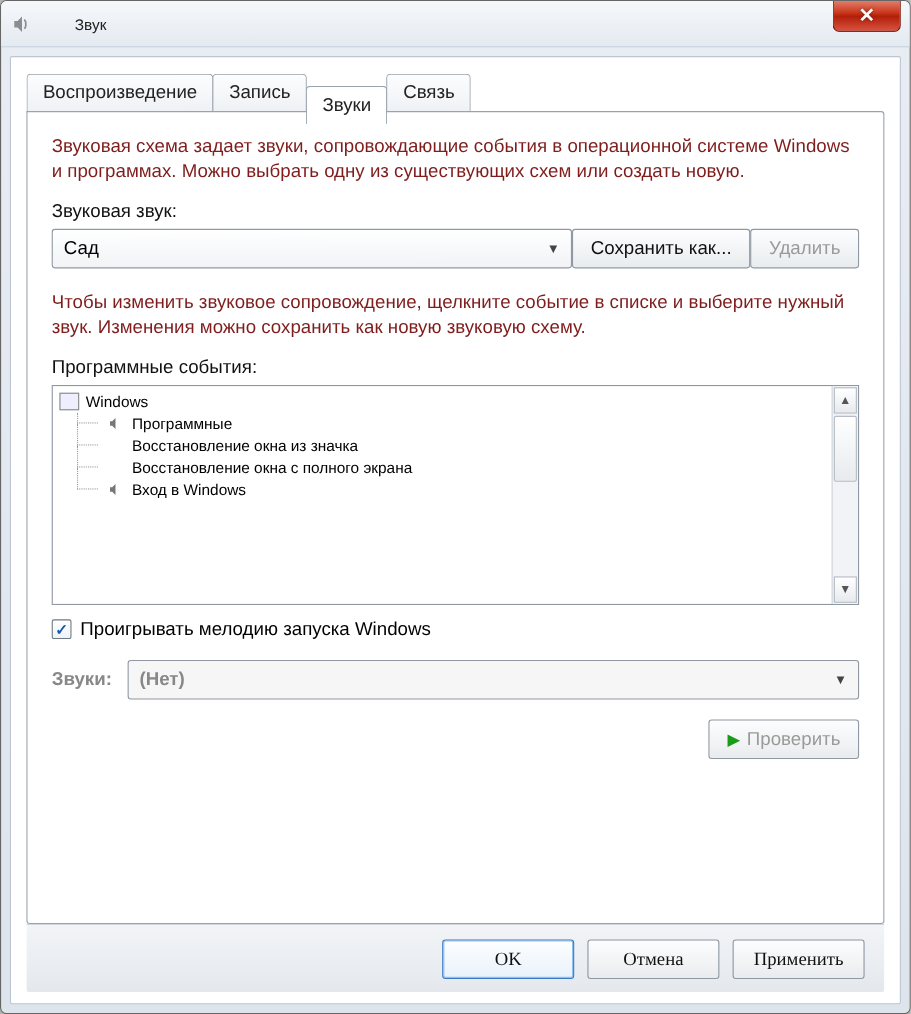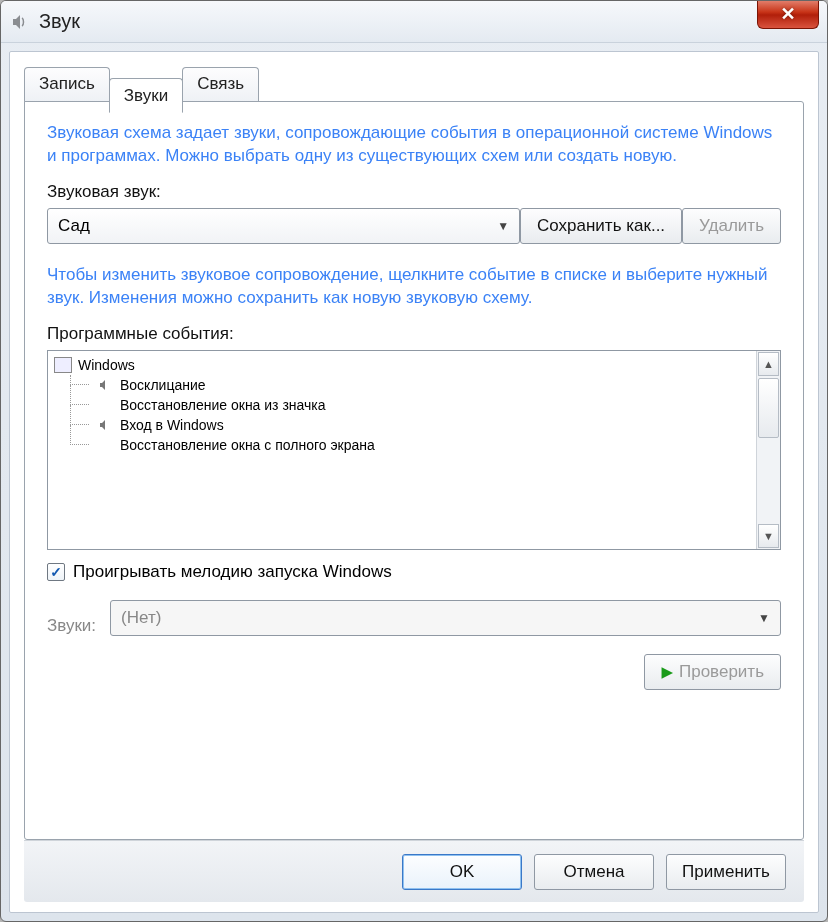--- a/index.html
+++ b/index.html
@@ -32,21 +32,21 @@
     padding: 0 8px;
     position: relative;
     border-bottom: 1px solid #c9d2dc;
   }
   .titlebar .icon {
     width: 22px; height: 22px;
     margin-right: 8px;
     display:flex;align-items:center;justify-content:center;
   }
   .titlebar .title {
-    color:#222;font-size:20px;
+    color:#222;font-size:14px;margin-left:29px;
   }
   .close-btn {
     position:absolute;
     right:8px; top:-2px;
     width:62px; height:30px;
     background: linear-gradient(#e68a78,#c83418 45%,#b11f0a 55%,#d9533e);
     border:1px solid #7a1405;
     border-top:none;
     border-radius:0 0 6px 6px;
     display:flex;align-items:center;justify-content:center;
@@ -91,21 +91,21 @@
   .tab-body {
     flex:1;
     border:1px solid #9aa3ad;
     margin:0 14px 0 14px;
     padding:20px 22px 14px 22px;
     background:#fff;
     position:relative;
     border-radius:0 3px 3px 3px;
   }
   .desc {
-    color:#3b82f6;
+    color:#7f1d1d;
     line-height:1.35;
     margin-bottom:14px;
   }
   .label { margin-bottom:6px; color:#111; }
   .row { display:flex; gap:0; align-items:center; margin-bottom:20px; }
   .combo {
     flex:1;
     height:36px;
     border:1px solid #8f98a3;
     border-radius:3px;
@@ -168,39 +168,39 @@
   }
   .scrollbar {
     width:24px;border-left:1px solid #cfd4da;background:#f1f3f6;
     display:flex;flex-direction:column;
   }
   .sb-btn{height:24px;border:1px solid #b5bcc5;margin:1px;background:linear-gradient(#fff,#e7eaee);display:flex;align-items:center;justify-content:center;font-size:11px;color:#555;cursor:pointer;}
   .sb-thumb{flex:0 0 60px;border:1px solid #b5bcc5;margin:1px;background:linear-gradient(#fff,#e7eaee);border-radius:2px;}
   .sb-track{flex:1;}
   .chk-row{display:flex;align-items:center;gap:8px;margin-bottom:18px;}
   .chk{width:18px;height:18px;border:1px solid #6f7882;border-radius:2px;background:linear-gradient(#fff,#eef3f8);display:flex;align-items:center;justify-content:center;color:#1258b0;font-size:14px;font-weight:bold;cursor:pointer;}
-  .sounds-row{display:flex;align-items:flex-end;gap:14px;margin-bottom:18px;}
+  .sounds-row{display:flex;align-items:center;gap:14px;margin-bottom:18px;font-weight:bold;}
   .sounds-row .lbl{color:#888;}
   .lower-btns{display:flex;justify-content:flex-end;gap:12px;}
   .play-icon{color:#1a9b1a;font-size:15px;}
   .dlg-buttons{
     height:62px;
     background:linear-gradient(#f2f4f7,#e4e8ed);
     border-top:1px solid #cfd4da;
     display:flex;align-items:center;justify-content:flex-end;
     gap:12px;padding:0 18px;
     margin:0 14px 10px 14px;
     border-radius:0 0 3px 3px;
   }
   .dlg-btn{
     min-width:120px;height:36px;
     border:1px solid #8f98a3;border-radius:3px;
     background:linear-gradient(#fdfdfe,#e9ecef);
     font-size:17px;color:#111;cursor:pointer;
-    display:flex;align-items:center;justify-content:center;
+    display:flex;align-items:center;justify-content:center;font-family:Liberation Serif, serif;
   }
   .dlg-btn.default{
     border:1px solid #3a78c8;
     box-shadow:0 0 0 1px #8fc1f0 inset;
     background:linear-gradient(#fdfeff,#e9f2fb);
   }
 </style>
 </head>
 <body>
 
@@ -213,20 +213,21 @@
         </svg>
     </span>
     <span class="title">Звук</span>
     <div class="close-btn">
       <span>✕</span>
     </div>
   </div>
 
   <div class="client">
     <div class="tabs">
+      <div class="tab">Воспроизведение</div>
       <div class="tab">Запись</div>
       <div class="tab active">Звуки</div>
       <div class="tab">Связь</div>
     </div>
 
     <div class="tab-body">
       <div class="desc">Звуковая схема задает звуки, сопровождающие события в операционной системе Windows и программах. Можно выбрать одну из существующих схем или создать новую.</div>
 
       <div class="label">Звуковая звук:</div>
       <div class="row">
@@ -251,38 +252,38 @@
           <div class="tree-root">
             <span class="tree-root-icon"></span>
             <span>Windows</span>
           </div>
           <div class="tree-item">
             <span class="snd-icon">
               <svg width="14" height="14" viewBox="0 0 14 14">
                   <path d="M2 5h2l3-3v10l-3-3H2z" fill="#777"></path>
                 </svg>
             </span>
-            <span>Восклицание</span>
+            <span>Программные</span>
           </div>
           <div class="tree-item">
             <span class="snd-icon"></span>
             <span>Восстановление окна из значка</span>
+          </div>
+          <div class="tree-item">
+            <span class="snd-icon"></span>
+            <span>Восстановление окна с полного экрана</span>
           </div>
           <div class="tree-item">
             <span class="snd-icon">
               <svg width="14" height="14" viewBox="0 0 14 14">
                   <path d="M2 5h2l3-3v10l-3-3H2z" fill="#777"></path>
                 </svg>
             </span>
             <span>Вход в Windows</span>
           </div>
-          <div class="tree-item">
-            <span class="snd-icon"></span>
-            <span>Восстановление окна с полного экрана</span>
-          </div>
         </div>
         <div class="scrollbar">
           <div class="sb-btn">▲</div>
           <div class="sb-thumb"></div>
           <div class="sb-track"></div>
           <div class="sb-btn">▼</div>
         </div>
       </div>
 
       <div class="chk-row">

